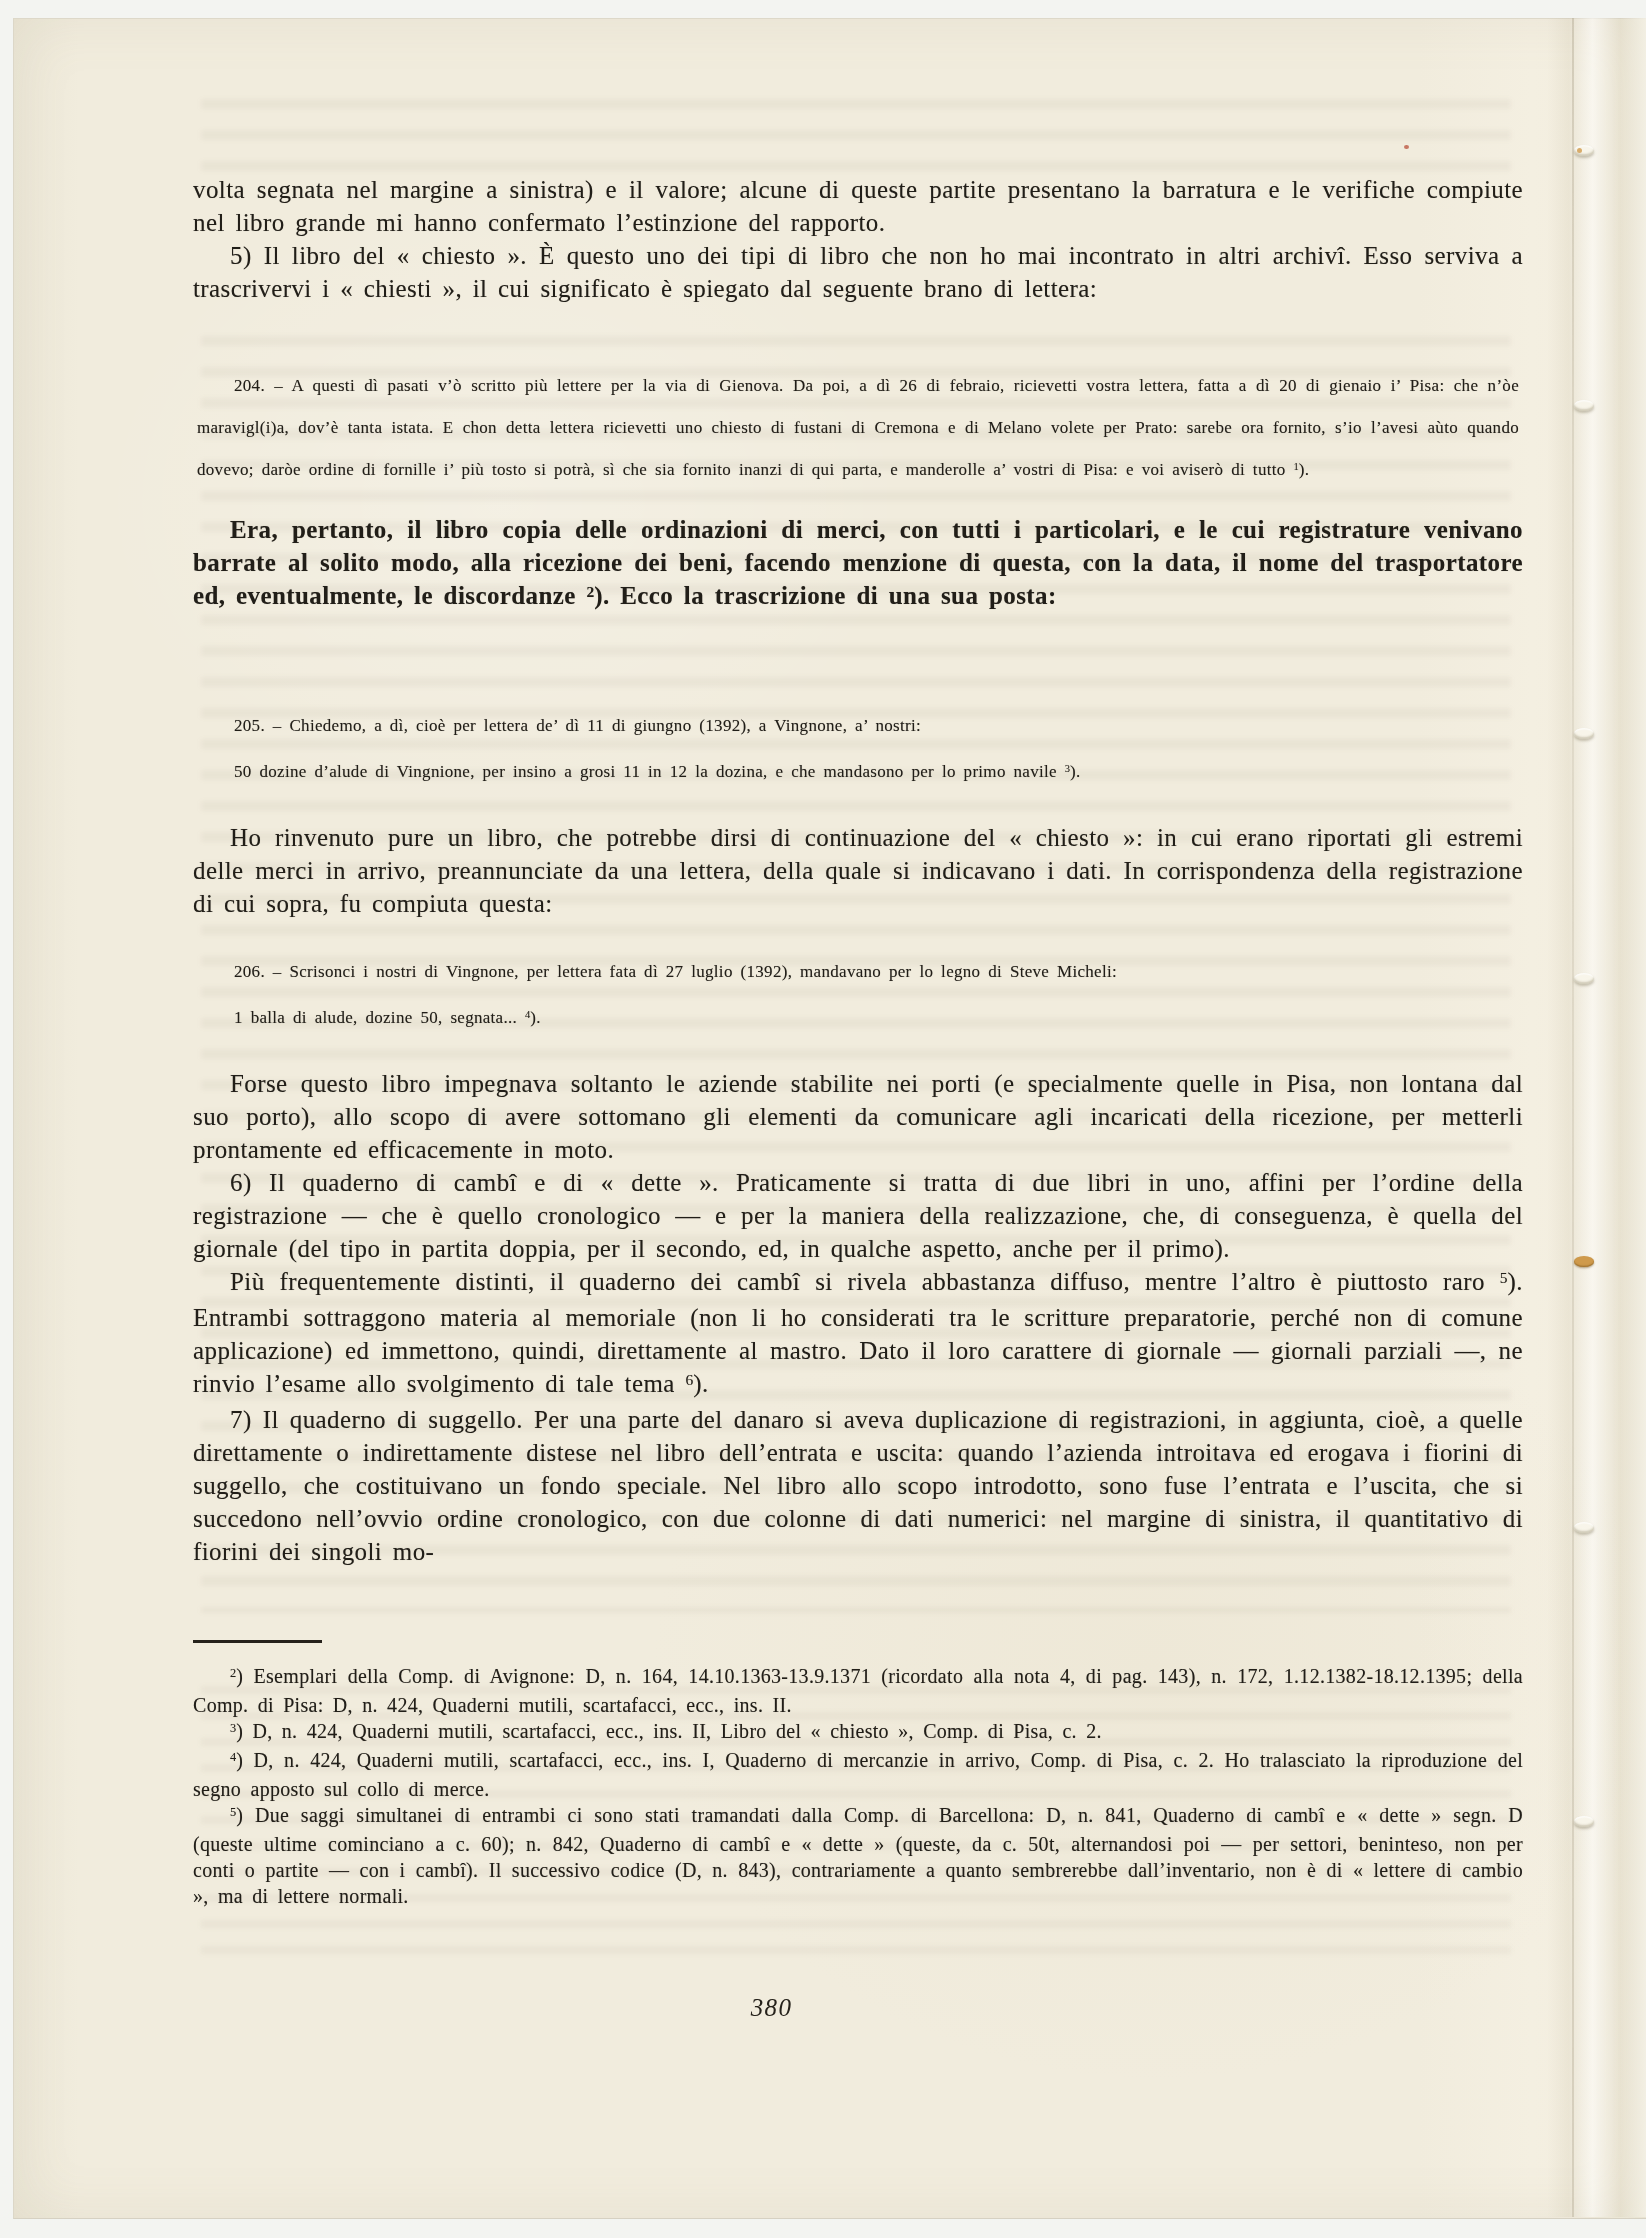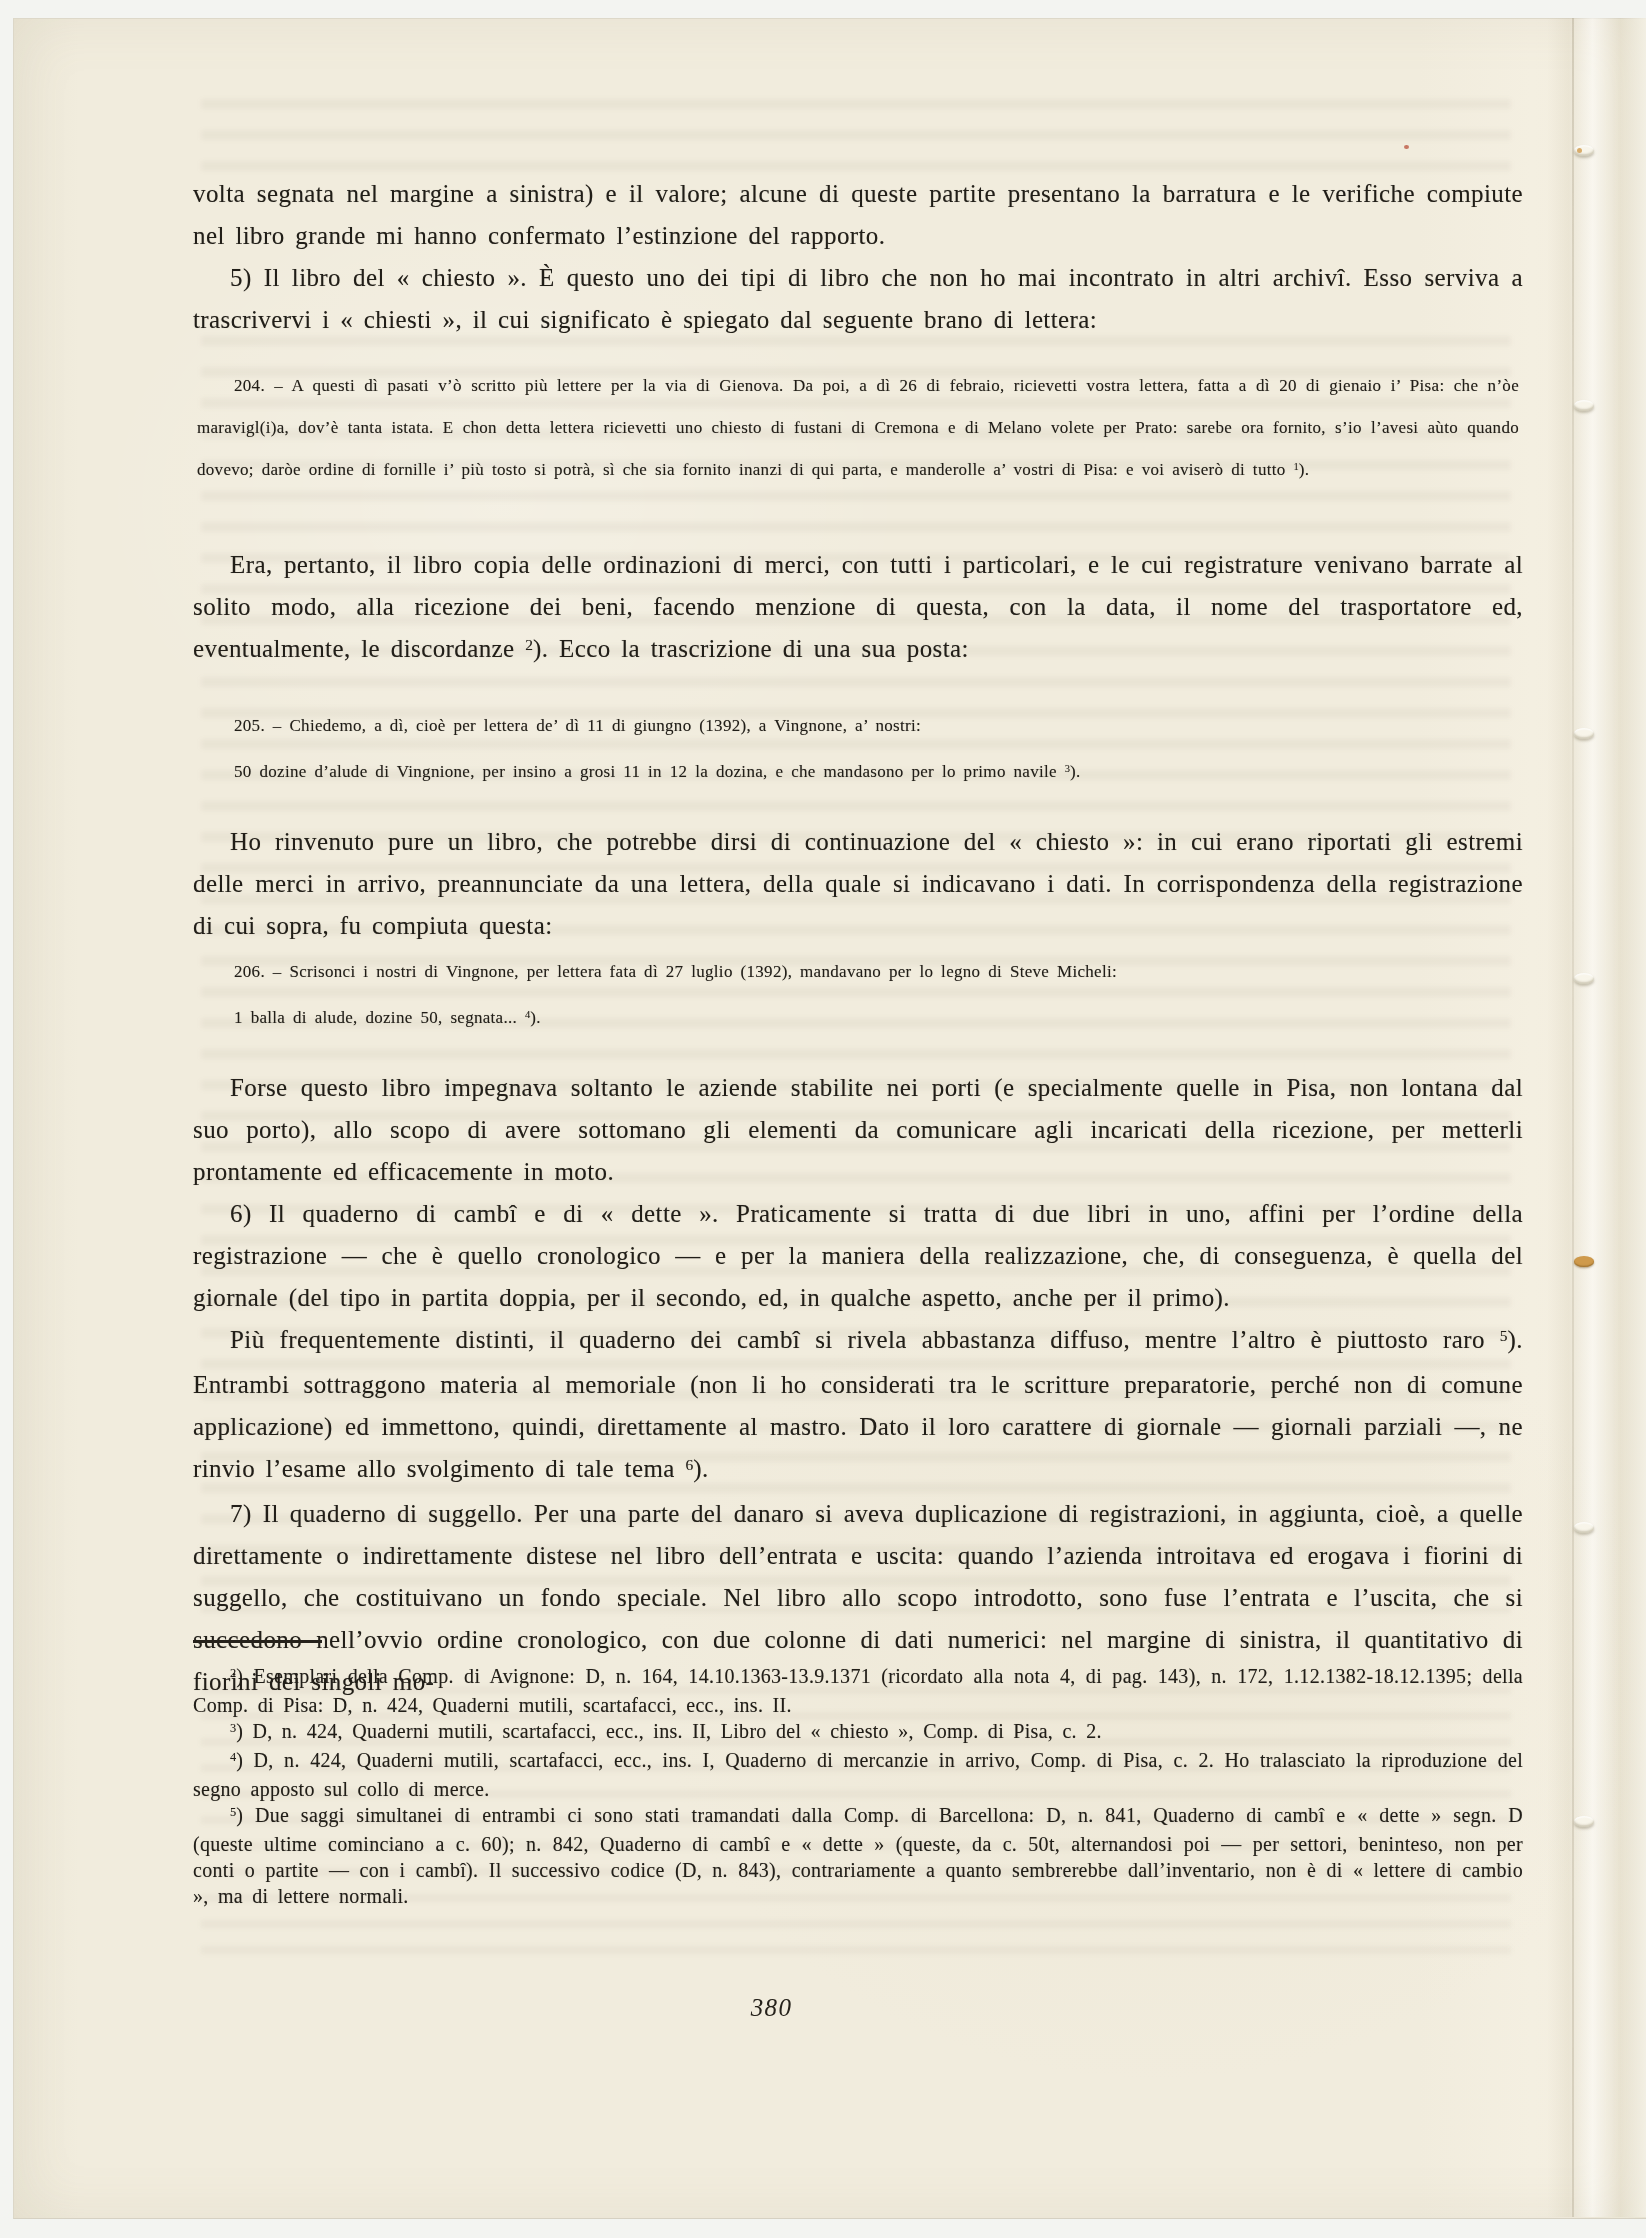--- a/index.html
+++ b/index.html
@@ -55,21 +55,21 @@
       rgba(116,104,82,0.055) 0px, rgba(116,104,82,0.055) 10px,
       rgba(0,0,0,0) 10px, rgba(0,0,0,0) 31px);
   }
   
   .sec{
     position:absolute;left:193px;width:1330px;color:#211e18;
     text-shadow:0 0 0.7px rgba(33,30,24,0.35);
   }
   .para{
     margin:0;text-align:justify;text-indent:37px;
-    font-size:25px;line-height:42px;letter-spacing:0.4px;word-spacing:4px;
+    font-size:25px;line-height:33px;letter-spacing:0.4px;word-spacing:4px;
   }
   .para.noindent{text-indent:0;}
   .quote{
     margin:4px;text-align:justify;text-indent:37px;
     font-size:17px;line-height:42px;letter-spacing:0.3px;word-spacing:3.3px;
   }
   .fn{
     margin:0;text-align:justify;text-indent:37px;
     font-size:20px;line-height:26px;letter-spacing:0.3px;word-spacing:4px;
   }
@@ -106,21 +106,21 @@
 
 <div class="sec" style="top:173px;">
   <p class="para noindent"><span>volta segnata nel margine a sinistra) e il valore; alcune di queste partite presentano la barratura e le verifiche compiute nel libro grande mi hanno confermato l’estinzione del rapporto.</span></p>
   <p class="para"><span>5) Il </span><span class="seg-italic">libro del « chiesto »</span><span>. È questo uno dei tipi di libro che non ho mai incontrato in altri archivî. Esso serviva a trascrivervi i « chiesti », il cui significato è spiegato dal seguente brano di lettera:</span></p>
 </div>
 
 <div class="sec" style="top:361px;">
   <p class="quote"><span>204. – A questi dì pasati v’ò scritto più lettere per la via di Gienova. Da poi, a dì 26 di febraio, ricievetti vostra lettera, fatta a dì 20 di gienaio i’ Pisa: che n’òe maravigl(i)a, dov’è tanta istata. E chon detta lettera ricievetti uno chiesto di fustani di Cremona e di Melano volete per Prato: sarebe ora fornito, s’io l’avesi aùto quando dovevo; daròe ordine di fornille i’ più tosto si potrà, sì che sia fornito inanzi di qui parta, e manderolle a’ vostri di Pisa: e voi aviserò di tutto </span><span class="seg-sup">1</span><span>).</span></p>
 </div>
 
-<div class="sec" style="top:544px;">
+<div class="sec" style="top:513px;font-weight:bold;">
   <p class="para"><span>Era, pertanto, il libro copia delle ordinazioni di merci, con tutti i particolari, e le cui registrature venivano barrate al solito modo, alla ricezione dei beni, facendo menzione di questa, con la data, il nome del trasportatore ed, eventualmente, le discordanze </span><span class="seg-sup">2</span><span>). Ecco la trascrizione di una sua posta:</span></p>
 </div>
 
 <div class="sec" style="top:701px;">
   <p class="quote"><span>205. – Chiedemo, a dì, cioè per lettera de’ dì 11 di giungno (1392), a Vingnone, a’ nostri:</span></p>
   <p class="quote"><span>50 dozine d’alude di Vingnione, per insino a grosi 11 in 12 la dozina, e che mandasono per lo primo navile </span><span class="seg-sup">3</span><span>).</span></p>
 </div>
 
 <div class="sec" style="top:821px;">
   <p class="para"><span>Ho rinvenuto pure un libro, che potrebbe dirsi di continuazione del « chiesto »: in cui erano riportati gli estremi delle merci in arrivo, preannunciate da una lettera, della quale si indicavano i dati. In corrispondenza della registrazione di cui sopra, fu compiuta questa:</span></p>

